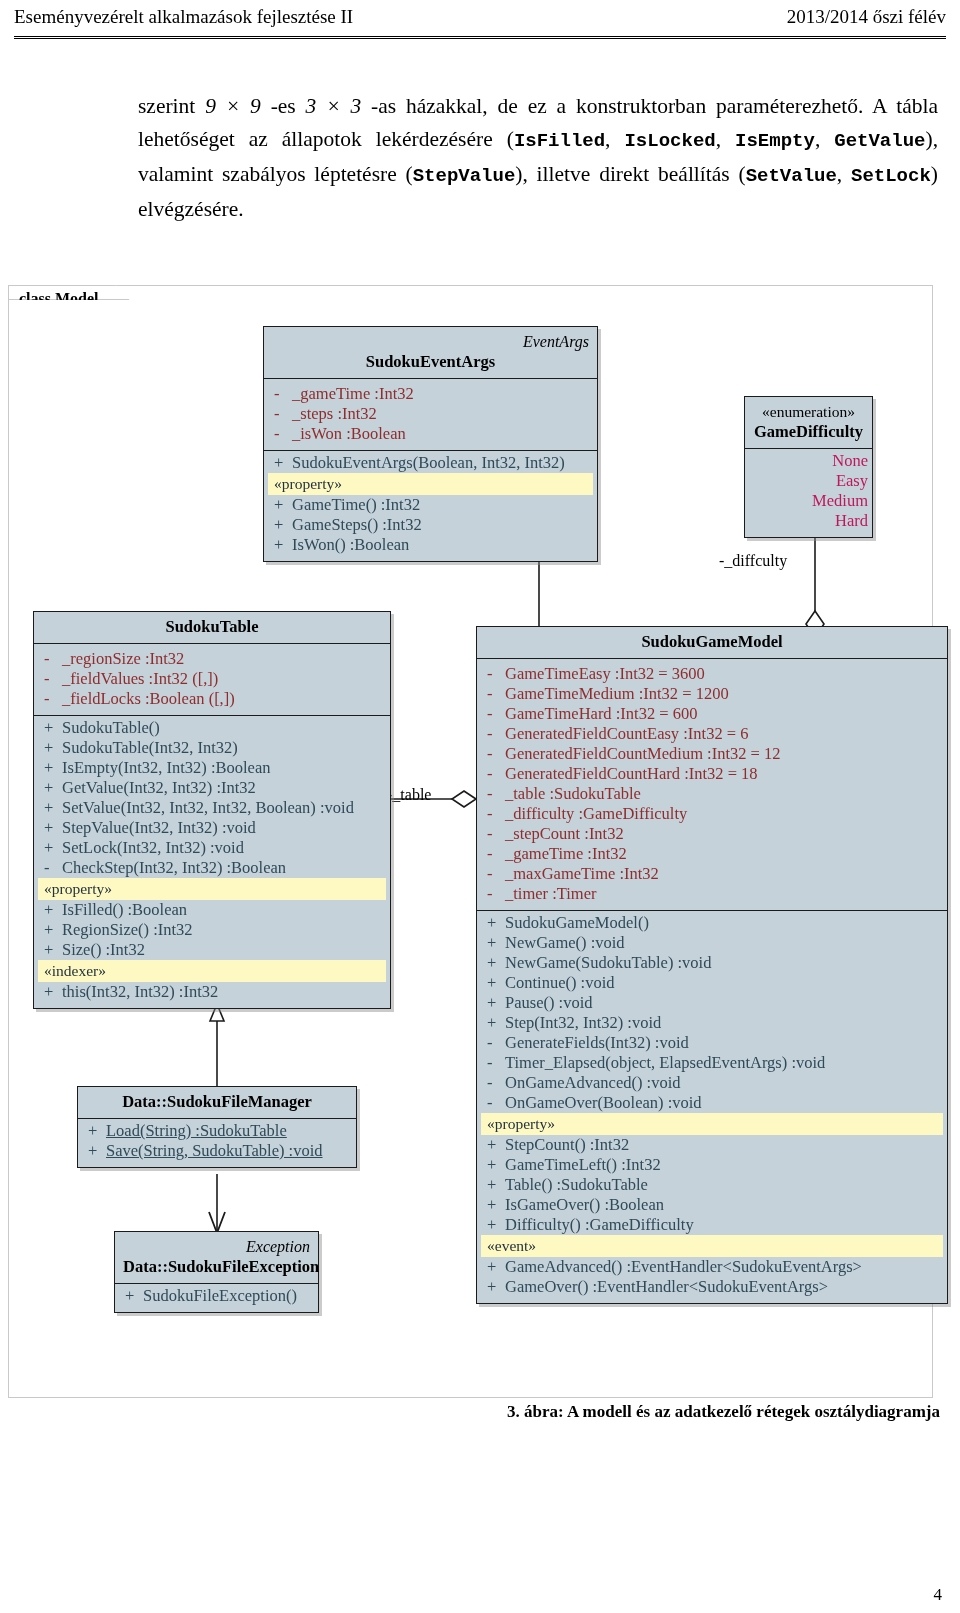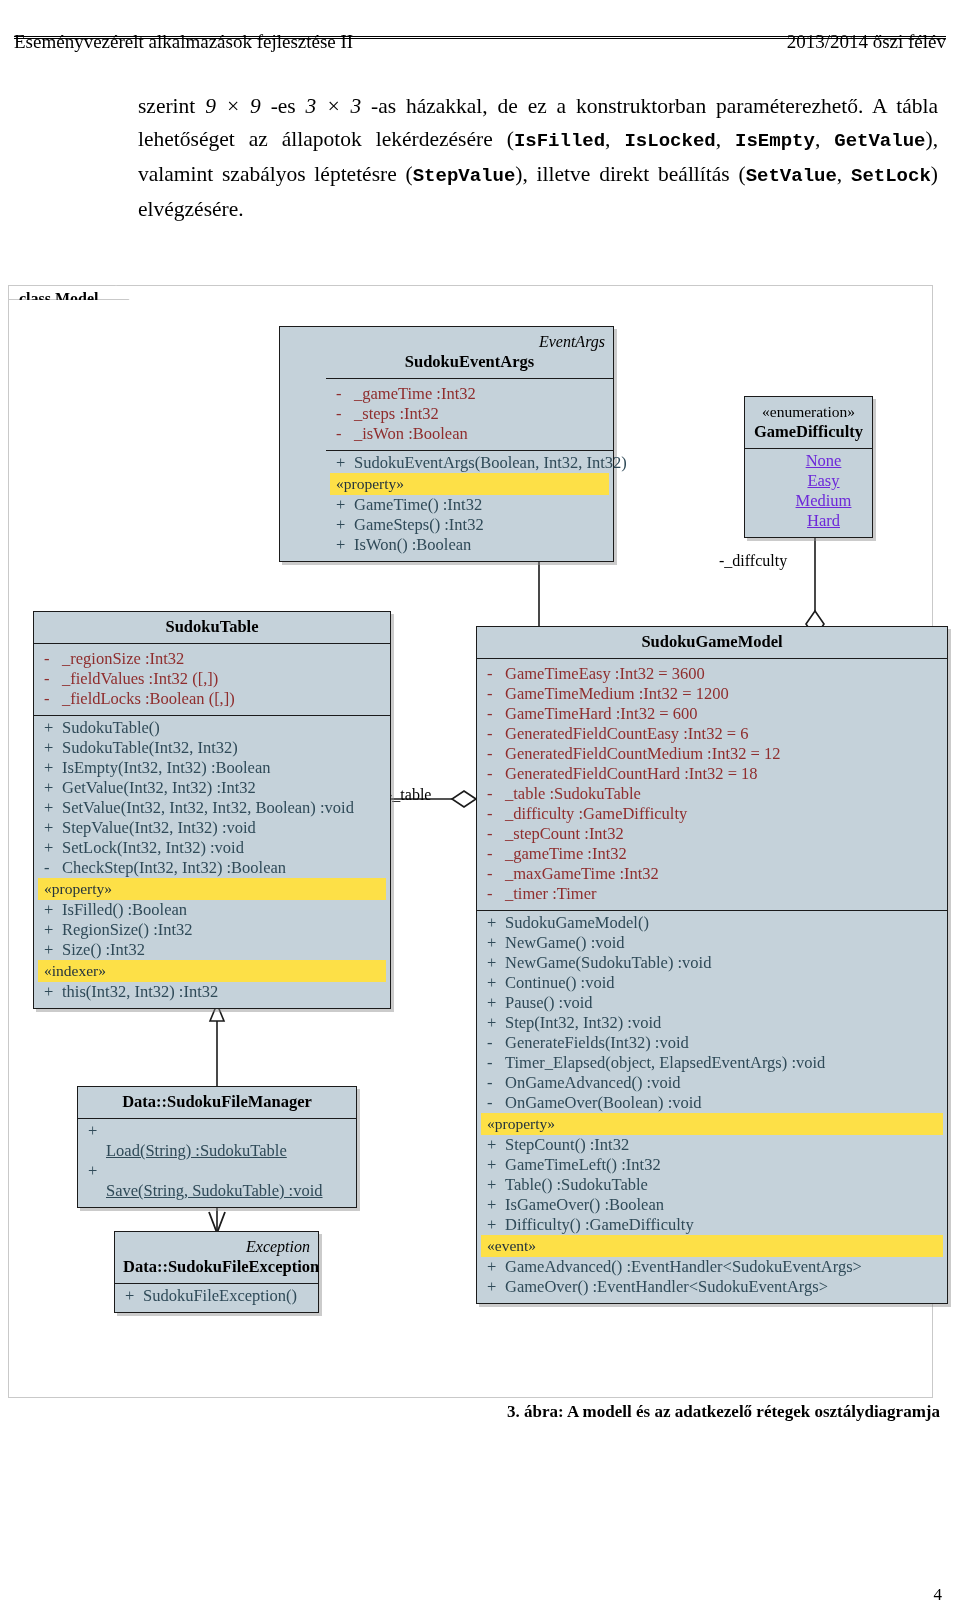--- a/index.html
+++ b/index.html
@@ -17,21 +17,21 @@
   
   .page-header {
     position: absolute;
     top: 6px; left: 14px; right: 14px;
     display: flex;
     justify-content: space-between;
     align-items: baseline;
     font-size: 19px;
     font-family: "Liberation Serif", serif;
   }
-  .page-header .hdr-left { font-style: normal; margin-top: 25px; }
+  .page-header .hdr-left { font-style: normal; }
   .page-header .hdr-right { font-style: normal; }
   .header-rule {
     position: absolute;
     top: 36px; left: 14px; right: 14px;
     height: 3px;
     border-top: 1px solid #000;
     border-bottom: 1px solid #000;
   }
 
   
@@ -112,38 +112,37 @@
   }
   .member .vis {
     width: 22px;
     flex: 0 0 22px;
     text-align: left;
     padding-left: 4px;
   }
   .member .sig { flex: 1 1 auto; }
   .member.priv { color: #8f2d2d; }
   .member.pub  { color: #2f4a58; }
-  .member.stat .sig { text-decoration: underline; margin-top: 20px; }
+  .member.stat .sig { text-decoration: underline; }
 
   .enum-lit {
-    color: #6d28d9;
-    text-align: center;
+    color: #be185d;
+    text-align: right;
     padding-left: 30px;
-    text-decoration: underline;
   }
 
   .stereo-row {
-    background: #fde047;
+    background: #fef9c3;
     padding: 1px 6px;
     font-size: 15.5px;
     color: #23333d;
   }
 
   
-  #box-eventargs { left: 270px; top: 40px; width: 335px; padding-left: 46px; }
+  #box-eventargs { left: 254px; top: 40px; width: 335px; }
   #box-enum      { left: 735px; top: 110px; width: 129px; }
   #box-table     { left: 24px;  top: 325px; width: 358px; }
   #box-gamemodel { left: 467px; top: 340px; width: 472px; }
   #box-filemgr   { left: 68px;  top: 800px; width: 280px; }
   #box-fileexc   { left: 105px; top: 945px; width: 205px; }
 
   
   .conn-svg {
     position: absolute;
     top: 0; left: 0;

